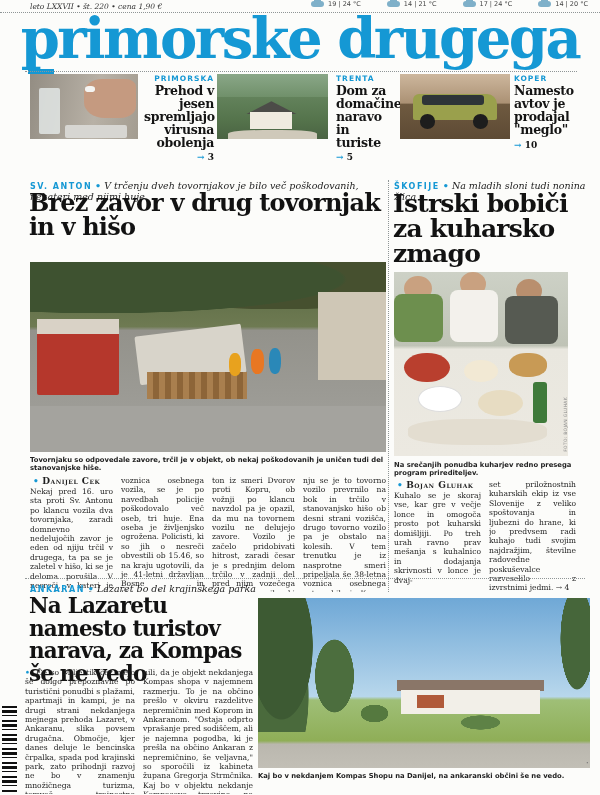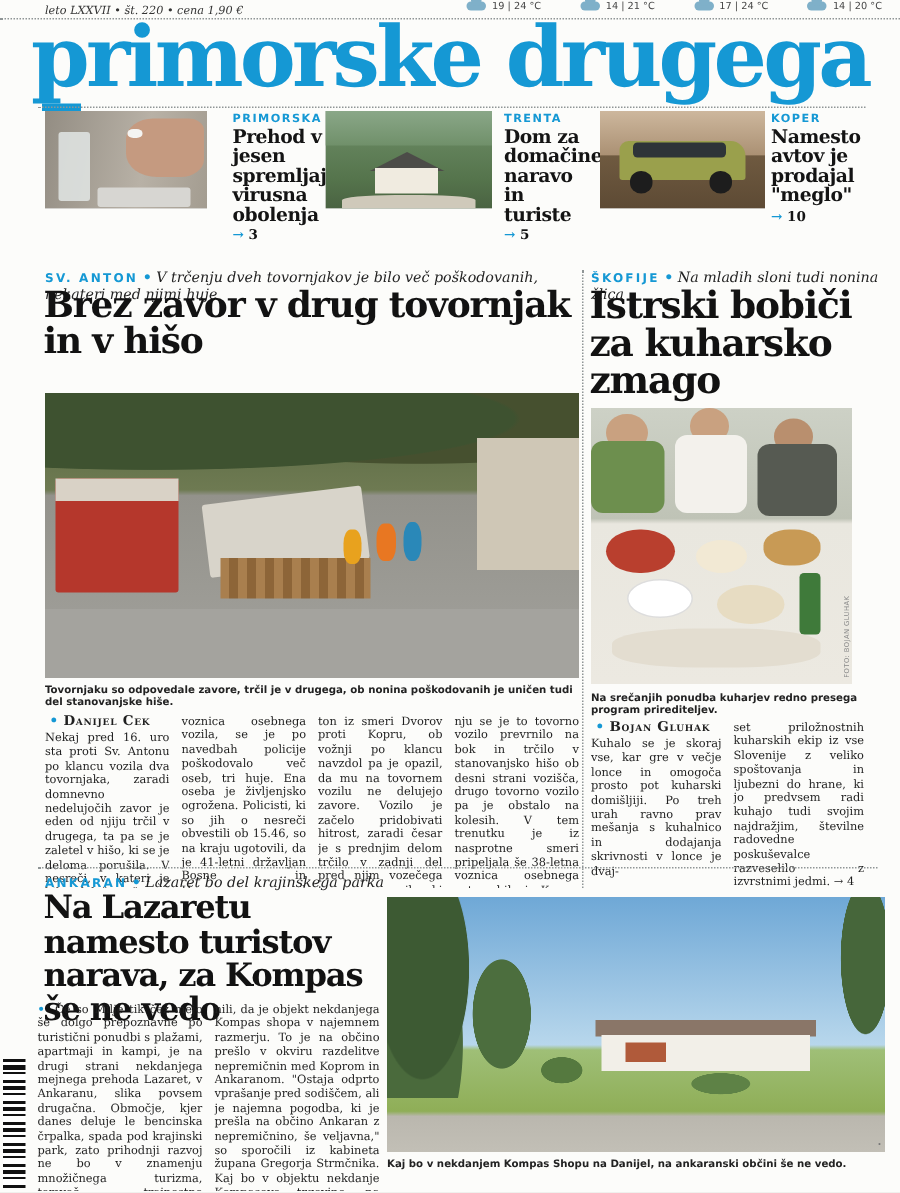--- a/index.html
+++ b/index.html
@@ -105,21 +105,21 @@
 
   <div class="abs dotted t-rule"></div>
 
   <div class="abs photo timg" style="left:30px;width:108px;">
     <div class="ph" style="inset:0;background:linear-gradient(100deg,#938d83,#b8b1a6 60%,#a39c90);"></div>
     <div class="ph" style="left:8%;top:22%;width:20%;height:70%;background:#e2e6e5;opacity:.85;border-radius:2px;"></div>
     <div class="ph" style="right:2%;top:8%;width:48%;height:60%;background:#c59a80;border-radius:35% 20% 30% 40%;"></div>
     <div class="ph" style="right:40%;top:18%;width:9%;height:10%;background:#f4f4f2;border-radius:40%;"></div>
     <div class="ph" style="left:32%;bottom:2%;width:58%;height:20%;background:#d7d6d2;border-radius:2px;"></div>
   </div>
-  <div class="abs ttxt" style="left:155px;width:70px;">
+  <div class="abs ttxt" style="left:144px;width:70px;text-align:right;">
     <div class="tlabel">PRIMORSKA</div>
     <div class="thead">Prehod v jesen spremljajo virusna obolenja</div>
     <div class="tpage"><span class="arrow">→</span> <b>3</b></div>
   </div>
 
   <div class="abs photo timg" style="left:217px;width:111px;">
     <div class="ph" style="inset:0;background:linear-gradient(#70906a,#55744c 70%,#4a6342);"></div>
     <div class="ph" style="left:0;top:0;width:100%;height:35%;background:linear-gradient(#8aa788,#70906a);"></div>
     <div class="ph" style="left:26%;top:42%;width:46%;height:20%;background:#4c4c48;clip-path:polygon(0 100%,50% 0,100% 100%);"></div>
     <div class="ph" style="left:30%;top:58%;width:38%;height:26%;background:#f0ebe0;"></div>
@@ -156,21 +156,21 @@
     <div class="ph" style="left:2%;top:30%;width:23%;height:40%;background:#b5372c;border-radius:2px;"></div>
     <div class="ph" style="left:2%;top:30%;width:23%;height:8%;background:#d9d2c6;"></div>
     <div class="ph" style="left:30%;top:36%;width:30%;height:26%;background:#d8d4ca;transform:rotate(-7deg);border-radius:2px;"></div>
     <div class="ph" style="left:33%;top:58%;width:28%;height:14%;background:repeating-linear-gradient(90deg,#a97f4e 0 6px,#8d6538 6px 12px);"></div>
     <div class="ph" style="right:0;top:16%;width:19%;height:46%;background:#cfc7b6;"></div>
     <div class="ph" style="left:62%;top:46%;width:3.6%;height:13%;background:#e87722;border-radius:40%;"></div>
     <div class="ph" style="left:67%;top:45%;width:3.6%;height:14%;background:#2a88b8;border-radius:40%;"></div>
     <div class="ph" style="left:56%;top:48%;width:3.4%;height:12%;background:#e8a21e;border-radius:40%;"></div>
     <div class="ph" style="left:0;bottom:0;width:100%;height:24%;background:#a4a39e;"></div>
   </div>
-  <div class="abs caption a1-cap">Tovornjaku so odpovedale zavore, trčil je v drugega, ob nonina poškodovanih je uničen tudi del stanovanjske hiše.</div>
+  <div class="abs caption a1-cap">Tovornjaku so odpovedale zavore, trčil je v objekt, ob nekaj poškodovanih je uničen tudi del stanovanjske hiše.</div>
 
   <div class="abs cols a1-cols">
     <div>
       <div class="byline"><span class="bullet">•</span><span>Danijel Cek</span></div>
       <p class="colp">Nekaj pred 16. uro sta proti Sv. Antonu po klancu vozila dva tovornjaka, zaradi domnevno nedelujočih zavor je eden od njiju trčil v drugega, ta pa se je zaletel v hišo, ki se je deloma porušila. V nesreči, v kateri je bila udeležena še</p>
     </div>
     <div>
         <p class="colp">voznica osebnega vozila, se je po navedbah policije poškodovalo več oseb, tri huje. Ena oseba je življenjsko ogrožena. Policisti, ki so jih o nesreči obvestili ob 15.46, so na kraju ugotovili, da je 41-letni državljan Bosne in Hercegovine vozil tovorno vozilo po cesti skozi naselje Sv. An-</p>
       </div>
     <div>

